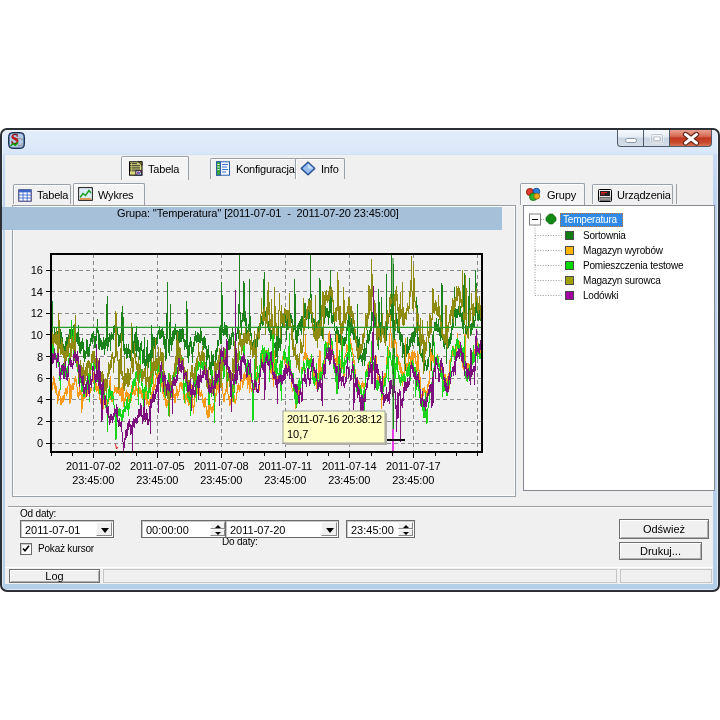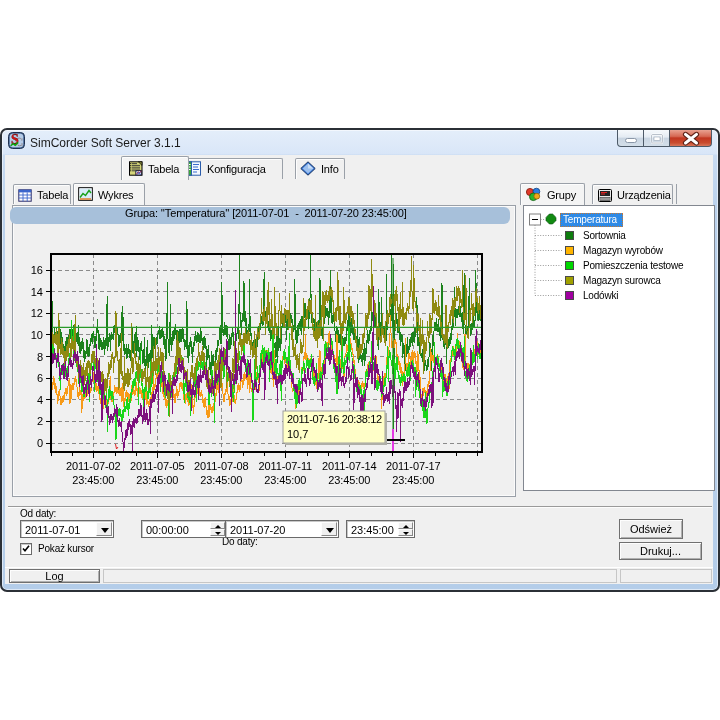--- a/index.html
+++ b/index.html
@@ -28,22 +28,22 @@
 .tab .tx { position:absolute; top:4px; font-size:11px; white-space:nowrap; letter-spacing:-0.2px; }
 .stab { position:absolute; height:20px; top:184px; background:#f0f0f0;
   border:1px solid #9aa0a8; border-bottom:none; border-top-left-radius:2px; border-top-right-radius:2px;
   box-shadow:inset 1px 1px 0 #fdfdfd; }
 .stab.sel { top:183px; height:22px; background:#f4f4f4; z-index:3; }
 .stab .ic { position:absolute; left:4px; top:3px; }
 .stab .tx { position:absolute; top:4px; font-size:11px; white-space:nowrap; letter-spacing:-0.2px; }
 
 #chartpanel { position:absolute; left:12px; top:205px; width:504px; height:292px;
   border:1px solid #9aa0a8; box-shadow:inset 0 0 0 1px #fbfbfb; background:#f0f0f0; }
-#chead { position:absolute; left:10px; top:207px; width:500px; height:17px; background:#a7c0da;
-  font-size:11px; letter-spacing:-0.12px; line-height:13px; color:#000; padding-left:115px;border-radius:6px; }
+#chead { position:absolute; left:2px; top:207px; width:500px; height:23px; background:#a7c0da;
+  font-size:11px; letter-spacing:-0.12px; line-height:13px; color:#000; padding-left:115px; }
 #treepanel { position:absolute; left:523px; top:205px; width:192px; height:286px; background:#fff;
   border:1px solid #828790; }
 
 .combo { position:absolute; height:18px; background:#fff; border:1px solid #6a6a6a;
   box-shadow:inset 1px 1px 0 #c8c8c8; font-size:11px; }
 .combo .v { position:absolute; left:4px; top:2.5px; }
 .drop { position:absolute; right:1px; top:1px; width:16px; height:14px; background:#f0f0f0;
   border:1px solid #888; border-top-color:#fdfdfd; border-left-color:#fdfdfd; }
 .drop:after { content:""; position:absolute; left:4px; top:5px; border:4px solid transparent; border-top:5px solid #000; }
 .spinb { position:absolute; right:1px; width:15px; height:7px; background:#f0f0f0; border:1px solid #888; border-top-color:#fdfdfd; border-left-color:#fdfdfd; }
@@ -58,21 +58,20 @@
 <body>
 <div id="page">
 <div id="frame"></div>
 <div class="abs" style="left:8px;top:132px;width:17px;height:17px"><svg width="17" height="17" viewBox="0 0 17 17">
         <rect x="0.5" y="0.5" width="16" height="16" rx="4" fill="#4a6a96" stroke="#1e3050"></rect>
         <rect x="1.8" y="1.8" width="13.4" height="13.4" rx="3" fill="#b6cce8"></rect>
         <text x="10.8" y="13.6" font-family="'Liberation Serif',serif" font-size="12" font-weight="bold" fill="#fff" stroke="#667" stroke-width="0.4" text-anchor="middle">C</text>
         <text x="6.8" y="12.2" font-family="'Liberation Serif',serif" font-size="14" font-weight="bold" fill="#d41414" stroke="#5a0808" stroke-width="0.35" text-anchor="middle">S</text>
         <path d="M2.6 13.8 L5.2 11.6 L7.2 13.2 L10.2 10.4" stroke="#0aa00a" stroke-width="1.5" fill="none"></path>
       </svg></div>
-<div id="title">SimCorder Soft Server 3.1.1</div>
 <div id="bmin" class="cap"><svg width="26" height="17" viewBox="0 0 26 17">
         <rect x="7.5" y="8.5" width="11" height="4" rx="2" fill="#fff" stroke="#8a97a8" stroke-width="1"></rect>
       </svg></div>
 <div id="bmax" class="cap"><svg width="26" height="17" viewBox="0 0 26 17">
         <rect x="7.5" y="4.5" width="11" height="8.5" rx="1.2" fill="none" stroke="#fff" stroke-width="1.8"></rect>
         <rect x="7.5" y="4.5" width="11" height="8.5" rx="1.2" fill="none" stroke="#8a97a8" stroke-width="0.6"></rect>
         <rect x="10" y="7" width="6" height="3.5" fill="#fff" stroke="#8a97a8" stroke-width="0.5"></rect>
       </svg></div>
 <div id="bclose" class="cap"><svg width="42" height="17" viewBox="0 0 42 17">
         <g stroke="#5f2318" stroke-width="5.2" stroke-linecap="round">
@@ -89,21 +88,21 @@
           <rect x="1.5" y="0.8" width="12.5" height="13.4" fill="#d6d67a" stroke="#000"></rect>
           <path d="M14 0.8 l-3.6 0 l3.6 3.6 z" fill="#8f8f3f" stroke="#000" stroke-width="0.7"></path>
           <path d="M3.6 2.6 h5.4 M3.6 4.4 h8.4 M3.6 6.2 h8.4 M3.6 8 h8.4 M3.6 9.8 h4" stroke="#333" stroke-width="0.9"></path>
           <path d="M2.2 2.6 h0.8 M2.2 4.4 h0.8 M2.2 6.2 h0.8 M2.2 8 h0.8 M2.2 9.8 h0.8" stroke="#000" stroke-width="1"></path>
           <rect x="7.8" y="9.6" width="5.8" height="4.4" fill="#e8eef8" stroke="#223"></rect>
           <path d="M8.6 13.2 l1.6 -2.4 l1.4 1.2 l1.6 -2.2" stroke="#cc2020" stroke-width="1" fill="none"></path>
           <path d="M8.6 10.6 l4.4 3 M13 10.6 l-4.4 3" stroke="#2a48c0" stroke-width="0.7"></path>
         </svg></span>
       <span class="tx" style="left:26px;top:6px">Tabela</span>
     </div>
-<div class="tab" style="left:181px;width:102px">
+<div class="tab" style="left:210px;width:102px">
       <span class="ic"><svg width="16" height="15" viewBox="0 0 16 15">
           <rect x="1.5" y="0.8" width="13" height="13.4" fill="#f4f8ff" stroke="#2a5caa"></rect>
           <rect x="1.5" y="0.8" width="4" height="13.4" fill="#3aa53a" stroke="#2a5caa"></rect>
           <path d="M7 3.5 h6 M7 6 h5 M7 8.5 h6 M7 11 h4" stroke="#3a6ccc" stroke-width="1"></path>
           <path d="M2.5 3.5 h2 M2.5 6 h2 M2.5 8.5 h2" stroke="#fff" stroke-width="1"></path>
         </svg></span>
       <span class="tx" style="left:25px">Konfiguracja</span>
     </div>
 <div class="tab" style="left:295px;width:50px">
       <span class="ic"><svg width="16" height="15" viewBox="0 0 16 15">
@@ -312,19 +311,19 @@
       </span>
     </div>
 
 <div class="abs" style="left:20px;top:543px;width:12px;height:12px;background:#fff;border:1px solid #6a6a6a;box-shadow:inset 1px 1px 0 #c8c8c8">
 <svg width="10" height="10" viewBox="0 0 10 10" style="position:absolute;left:0px;top:0px">
         <path d="M2 4.5 L4 6.8 L8 1.8" stroke="#000" stroke-width="1.6" fill="none"></path>
       </svg>
     </div>
 <div class="abs t11" style="left:38px;top:543px">Pokaż kursor</div>
 
-<div class="btn" style="left:619px;top:519px;width:64px;height:20px;line-height:19px">Odśwież</div>
+<div class="btn" style="left:619px;top:519px;width:90px;height:20px;line-height:19px">Odśwież</div>
 <div class="btn" style="left:619px;top:542px;width:83px;height:18px;line-height:17px">Drukuj...</div>
 
 <div id="statusbar"></div>
 <div class="btn" style="left:9px;top:569px;width:91px;height:14px;line-height:13px">Log</div>
 <div class="spanel" style="left:103px;width:514px"></div>
 <div class="spanel" style="left:620px;width:92px"></div>
 </div>
 </body></html>

